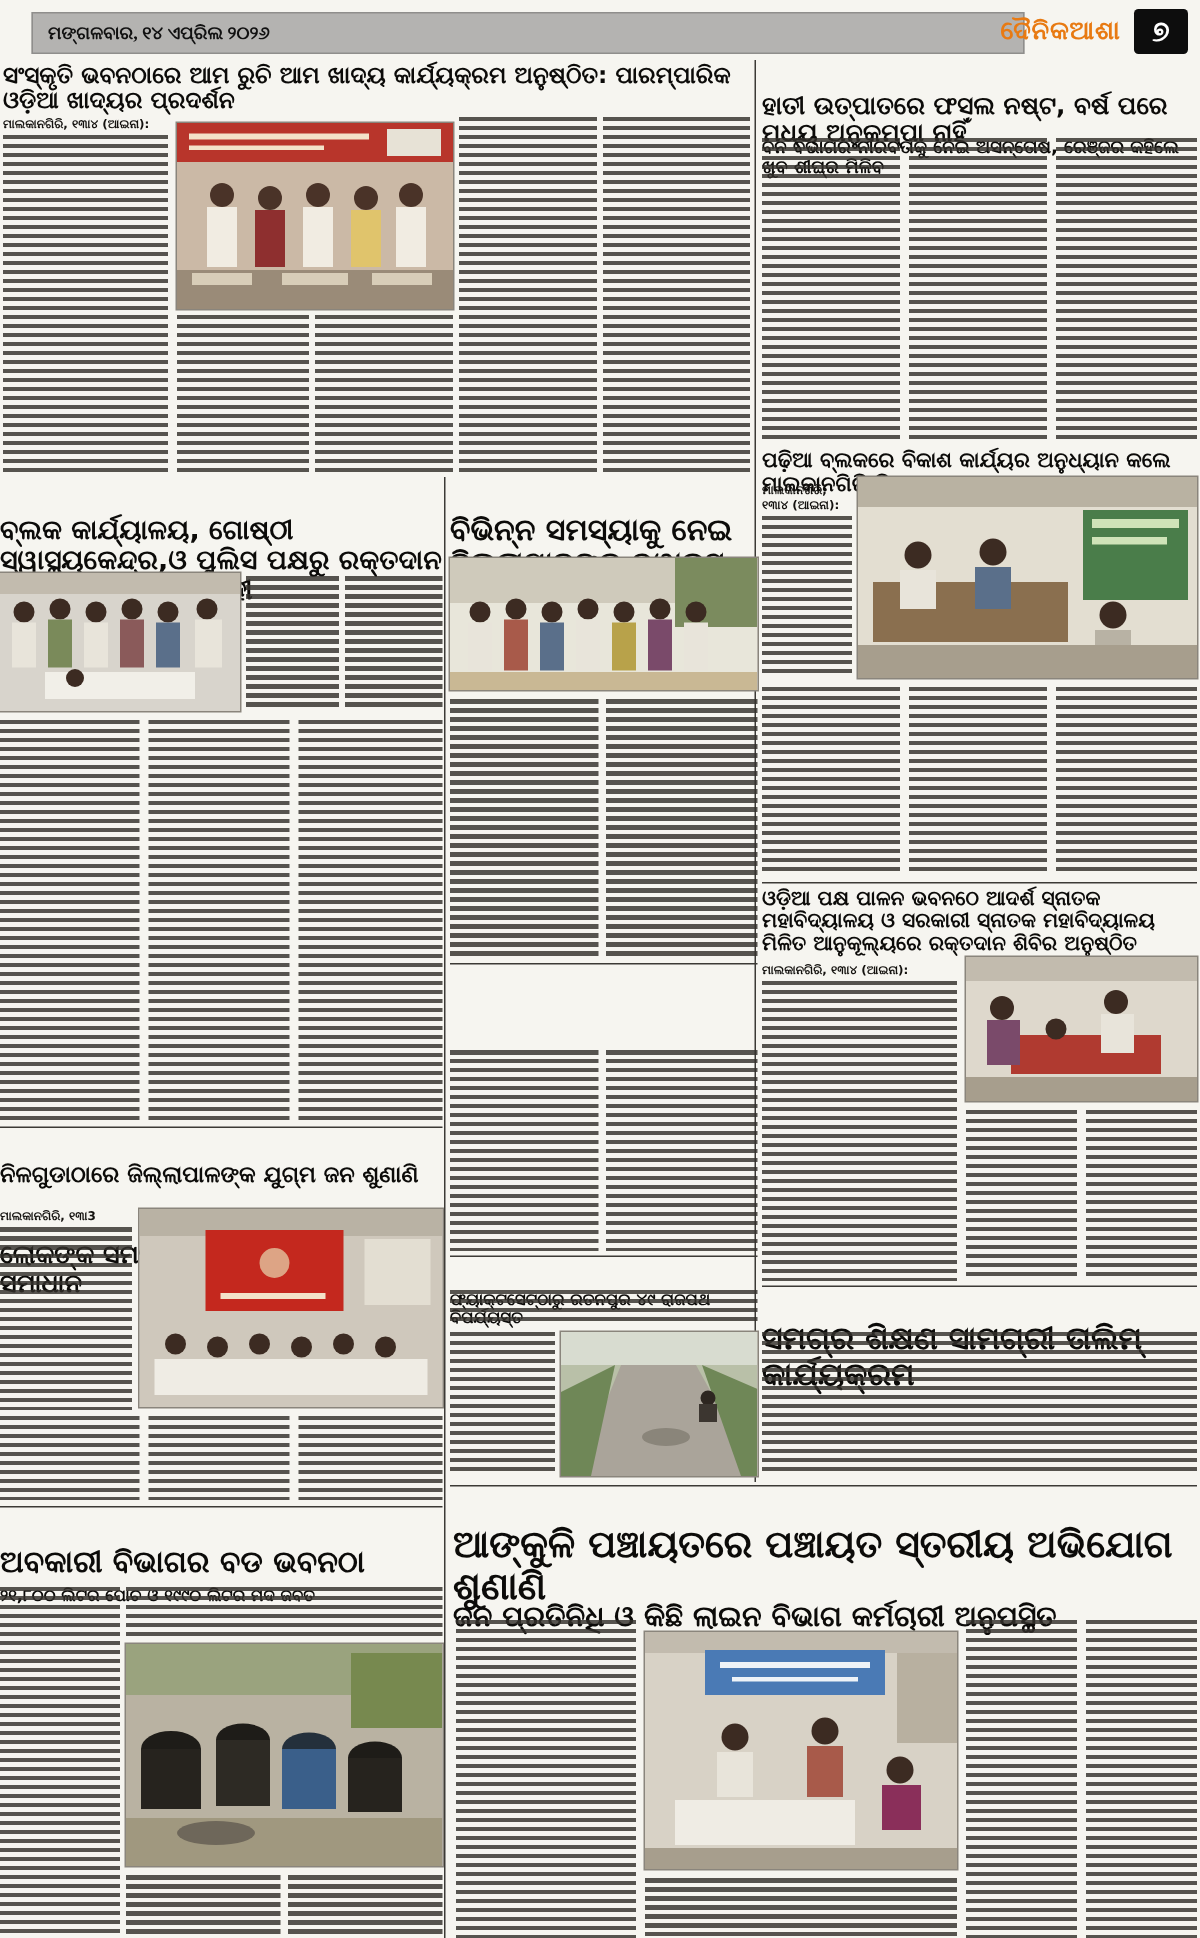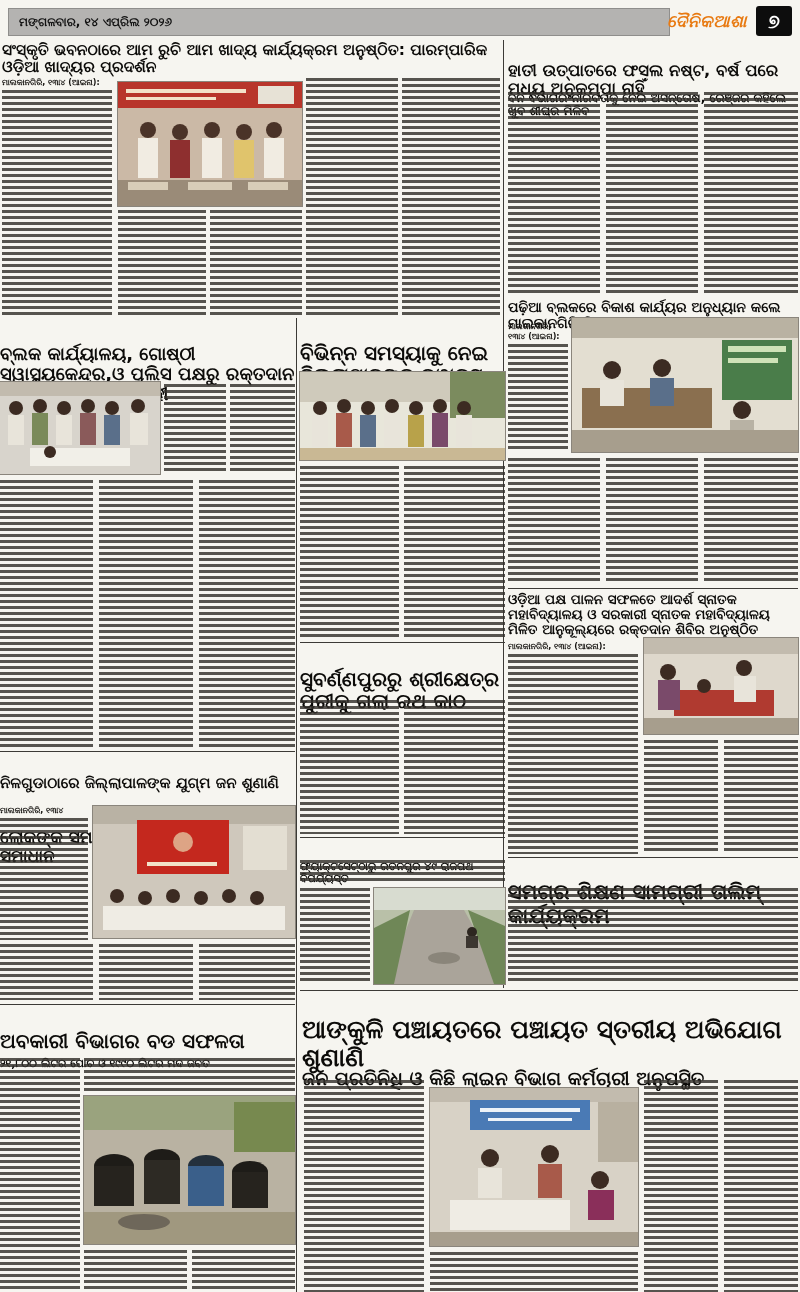--- a/index.html
+++ b/index.html
@@ -29,24 +29,24 @@
   .rh{background:#3c3a36;height:1px;}
   .rv{background:#3c3a36;width:1px;}
   .photo{overflow:hidden;background:#cfc9bd;outline:1px solid #8a857c;}
   .photo svg{display:block;}
 </style>
 </head>
 <body>
 
 <div class="page">
 
-  <div class="abs datebar" style="left:8px;top:8px;width:650px;height:26px;">
+  <div class="abs datebar" style="left:21px;top:8px;width:650px;height:26px;font-family:Liberation Serif, serif;">
     <span>ମଙ୍ଗଳବାର, ୧୪ ଏପ୍ରିଲ ୨୦୨୬</span>
   </div>
-  <div class="abs masthead" style="left:662px;top:8px;width:90px;height:26px;font-style:italic;">ଦୈନିକଆଶା</div>
+  <div class="abs masthead" style="left:662px;top:8px;width:90px;height:26px;">ଦୈନିକଆଶା</div>
   <div class="abs pagebadge" style="left:756px;top:6px;width:36px;height:30px;">୭</div>
 
   <div class="abs rv" style="left:503px;top:40px;height:948px;"></div>
   <div class="abs rv" style="left:296px;top:318px;height:974px;"></div>
 
   <div class="abs hl" style="left:2px;top:42px;width:500px;font-size:15.5px;">ସଂସ୍କୃତି ଭବନଠାରେ ଆମ ରୁଚି ଆମ ଖାଦ୍ୟ କାର୍ଯ୍ୟକ୍ରମ ଅନୁଷ୍ଠିତ: ପାରମ୍ପାରିକ ଓଡ଼ିଆ ଖାଦ୍ୟର ପ୍ରଦର୍ଶନ</div>
   <div class="abs photo" style="left:118px;top:82px;width:184px;height:124px;">
     <svg width="184" height="124" viewBox="0 0 184 124">
       <rect width="184" height="124" fill="#cbb9a6"></rect>
       <rect x="0" y="0" width="184" height="26" fill="#b8352b"></rect>
@@ -104,21 +104,21 @@
   </div>
   <div class="abs col" style="left:508px;top:322px;width:60px;height:130px;">
     <span class="dl">ମାଲକାନଗିରି, ୧୩ା୪ (ଆଇନା):</span>
     <div class="bt fill"></div>
   </div>
   <div class="abs bt" style="left:508px;top:458px;width:92px;height:126px;"></div>
   <div class="abs bt" style="left:606px;top:458px;width:92px;height:126px;"></div>
   <div class="abs bt" style="left:704px;top:458px;width:94px;height:126px;"></div>
   <div class="abs rh" style="left:508px;top:588px;width:290px;"></div>
 
-  <div class="abs hl" style="left:508px;top:592px;width:290px;font-size:13.5px;">ଓଡ଼ିଆ ପକ୍ଷ ପାଳନ ସଫଳତେ ଆଦର୍ଶ ସ୍ନାତକ ମହାବିଦ୍ୟାଳୟ ଓ ସରକାରୀ ସ୍ନାତକ ମହାବିଦ୍ୟାଳୟ ମିଳିତ ଆନୁକୂଲ୍ୟରେ ରକ୍ତଦାନ ଶିବିର ଅନୁଷ୍ଠିତ</div>
+  <div class="abs hl" style="left:508px;top:592px;width:290px;font-size:13.5px;">ଓଡ଼ିଆ ପକ୍ଷ ପାଳନ ଭବନଠେ ଆଦର୍ଶ ସ୍ନାତକ ମହାବିଦ୍ୟାଳୟ ଓ ସରକାରୀ ସ୍ନାତକ ମହାବିଦ୍ୟାଳୟ ମିଳିତ ଆନୁକୂଲ୍ୟରେ ରକ୍ତଦାନ ଶିବିର ଅନୁଷ୍ଠିତ</div>
   <div class="abs photo" style="left:644px;top:638px;width:154px;height:96px;">
     <svg width="154" height="96" viewBox="0 0 154 96">
       <rect width="154" height="96" fill="#ded8cc"></rect>
       <rect x="0" y="0" width="154" height="16" fill="#c2bbae"></rect>
       <rect x="30" y="52" width="100" height="26" fill="#b03a30"></rect>
       <circle cx="60" cy="48" r="7" fill="#3c2b22"></circle>
         <circle cx="100" cy="30" r="8" fill="#3c2b22"></circle>
       <rect x="90" y="38" width="22" height="26" fill="#e8e4da"></rect>
       <circle cx="24" cy="34" r="8" fill="#3c2b22"></circle>
         <rect x="14" y="42" width="22" height="30" fill="#7a4a6a"></rect>
@@ -184,21 +184,20 @@
         <rect x="132" y="41" width="16" height="34" fill="#7a4a6a"></rect>
       <circle cx="164" cy="36" r="7" fill="#3c2b22"></circle>
         <rect x="156" y="43" width="16" height="32" fill="#e8e4da"></rect>
       <rect x="0" y="76" width="205" height="12" fill="#c9b894"></rect>
     </svg>
   </div>
   <div class="abs bt" style="left:300px;top:466px;width:99px;height:172px;"></div>
   <div class="abs bt" style="left:404px;top:466px;width:101px;height:172px;"></div>
   <div class="abs rh" style="left:300px;top:642px;width:205px;"></div>
 
-  <div class="abs hl ctr" style="left:300px;top:648px;width:205px;font-size:20px;">ସୁବର୍ଣ୍ଣପୁରରୁ ଶ୍ରୀକ୍ଷେତ୍ର ପୁରୀକୁ ଗଲା ରଥ କାଠ</div>
   <div class="abs bt" style="left:300px;top:700px;width:99px;height:134px;"></div>
   <div class="abs bt" style="left:404px;top:700px;width:101px;height:134px;"></div>
   <div class="abs rh" style="left:300px;top:837px;width:205px;"></div>
 
   <div class="abs hl ctr" style="left:300px;top:841px;width:205px;font-size:11px;">ଫ୍ୟାକ୍ଟସେଟ୍‌ଠାରୁ ରତନପୁର ୪୯ ରାଜପଥ ବିପର୍ଯ୍ୟସ୍ତ</div>
   <div class="abs bt" style="left:300px;top:860px;width:205px;height:24px;"></div>
   <div class="abs bt" style="left:300px;top:888px;width:70px;height:96px;"></div>
   <div class="abs photo" style="left:374px;top:888px;width:131px;height:96px;">
     <svg width="131" height="96" viewBox="0 0 131 96">
       <rect width="131" height="96" fill="#b9c0a8"></rect>
@@ -208,21 +207,21 @@
       <polygon points="94,22 131,38 131,96 120,96" fill="#6f8757"></polygon>
       <ellipse cx="70" cy="70" rx="16" ry="6" fill="#8a857a"></ellipse>
       <circle cx="98" cy="44" r="5" fill="#2d2620"></circle>
         <rect x="92" y="48" width="12" height="12" fill="#3c3630"></rect>
     </svg>
   </div>
 
   <div class="abs hl ctr" style="left:0px;top:755px;width:347px;font-size:15px;">ନିଳଗୁଡାଠାରେ ଜିଲ୍ଲାପାଳଙ୍କ ଯୁଗ୍ମ ଜନ ଶୁଣାଣି</div>
   <div class="abs hl ctr" style="left:0px;top:808px;width:279px;font-size:17px;">ଲୋକଙ୍କ ସମସ୍ୟାର ହେଲା ତ୍ୱରିତ ସମାଧାନ</div>
   <div class="abs col" style="left:0px;top:806px;width:88px;height:134px;">
-    <span class="dl">ମାଲକାନଗିରି, ୧୩ା୪</span>
+    <span class="dl">ମାଲକାନଗିରି, ୧୩ା3</span>
     <div class="bt fill"></div>
   </div>
   <div class="abs photo" style="left:93px;top:806px;width:202px;height:132px;">
     <svg width="202" height="132" viewBox="0 0 202 132">
       <rect width="202" height="132" fill="#cfc8bc"></rect>
       <rect x="0" y="0" width="202" height="18" fill="#b9b2a4"></rect>
       <rect x="44" y="14" width="92" height="54" fill="#c4281e"></rect>
       <circle cx="90" cy="36" r="10" fill="#e8d8b0" opacity="0.7"></circle>
       <rect x="54" y="56" width="70" height="4" fill="#f3e2c9"></rect>
       <rect x="150" y="20" width="44" height="44" fill="#e3ded2"></rect>
@@ -233,21 +232,21 @@
       <circle cx="136" cy="90" r="7" fill="#3c2b22"></circle>
         <circle cx="164" cy="92" r="7" fill="#3c2b22"></circle>
       <rect x="10" y="100" width="182" height="24" fill="#efece4"></rect>
     </svg>
   </div>
   <div class="abs bt" style="left:0px;top:944px;width:93px;height:56px;"></div>
   <div class="abs bt" style="left:99px;top:944px;width:94px;height:56px;"></div>
   <div class="abs bt" style="left:199px;top:944px;width:96px;height:56px;"></div>
   <div class="abs rh" style="left:0px;top:1004px;width:295px;"></div>
 
-  <div class="abs hl ctr" style="left:0px;top:1010px;width:295px;font-size:20px;">ଅବକାରୀ ବିଭାଗର ବଡ ସଫଳତା</div>
+  <div class="abs hl ctr" style="left:0px;top:1010px;width:295px;font-size:20px;">ଅବକାରୀ ବିଭାଗର ବଡ ଭବନଠା</div>
   <div class="abs hl ctr" style="left:0px;top:1038px;width:295px;font-size:11px;">୨୧,୮୦୦ ଲିଟର ପୋଚ ଓ ୧୯୯୦ ଲିଟର ମଦ ଜବତ</div>
   <div class="abs bt" style="left:0px;top:1058px;width:80px;height:234px;"></div>
   <div class="abs bt" style="left:84px;top:1058px;width:211px;height:34px;"></div>
   <div class="abs photo" style="left:84px;top:1096px;width:211px;height:148px;">
     <svg width="211" height="148" viewBox="0 0 211 148">
       <rect width="211" height="148" fill="#b9b2a2"></rect>
       <rect x="0" y="0" width="211" height="34" fill="#9aa37e"></rect>
       <rect x="150" y="6" width="61" height="50" fill="#77894f"></rect>
       <ellipse cx="30" cy="70" rx="20" ry="12" fill="#1e1c18"></ellipse>
         <rect x="10" y="70" width="40" height="40" fill="#26231e"></rect>

